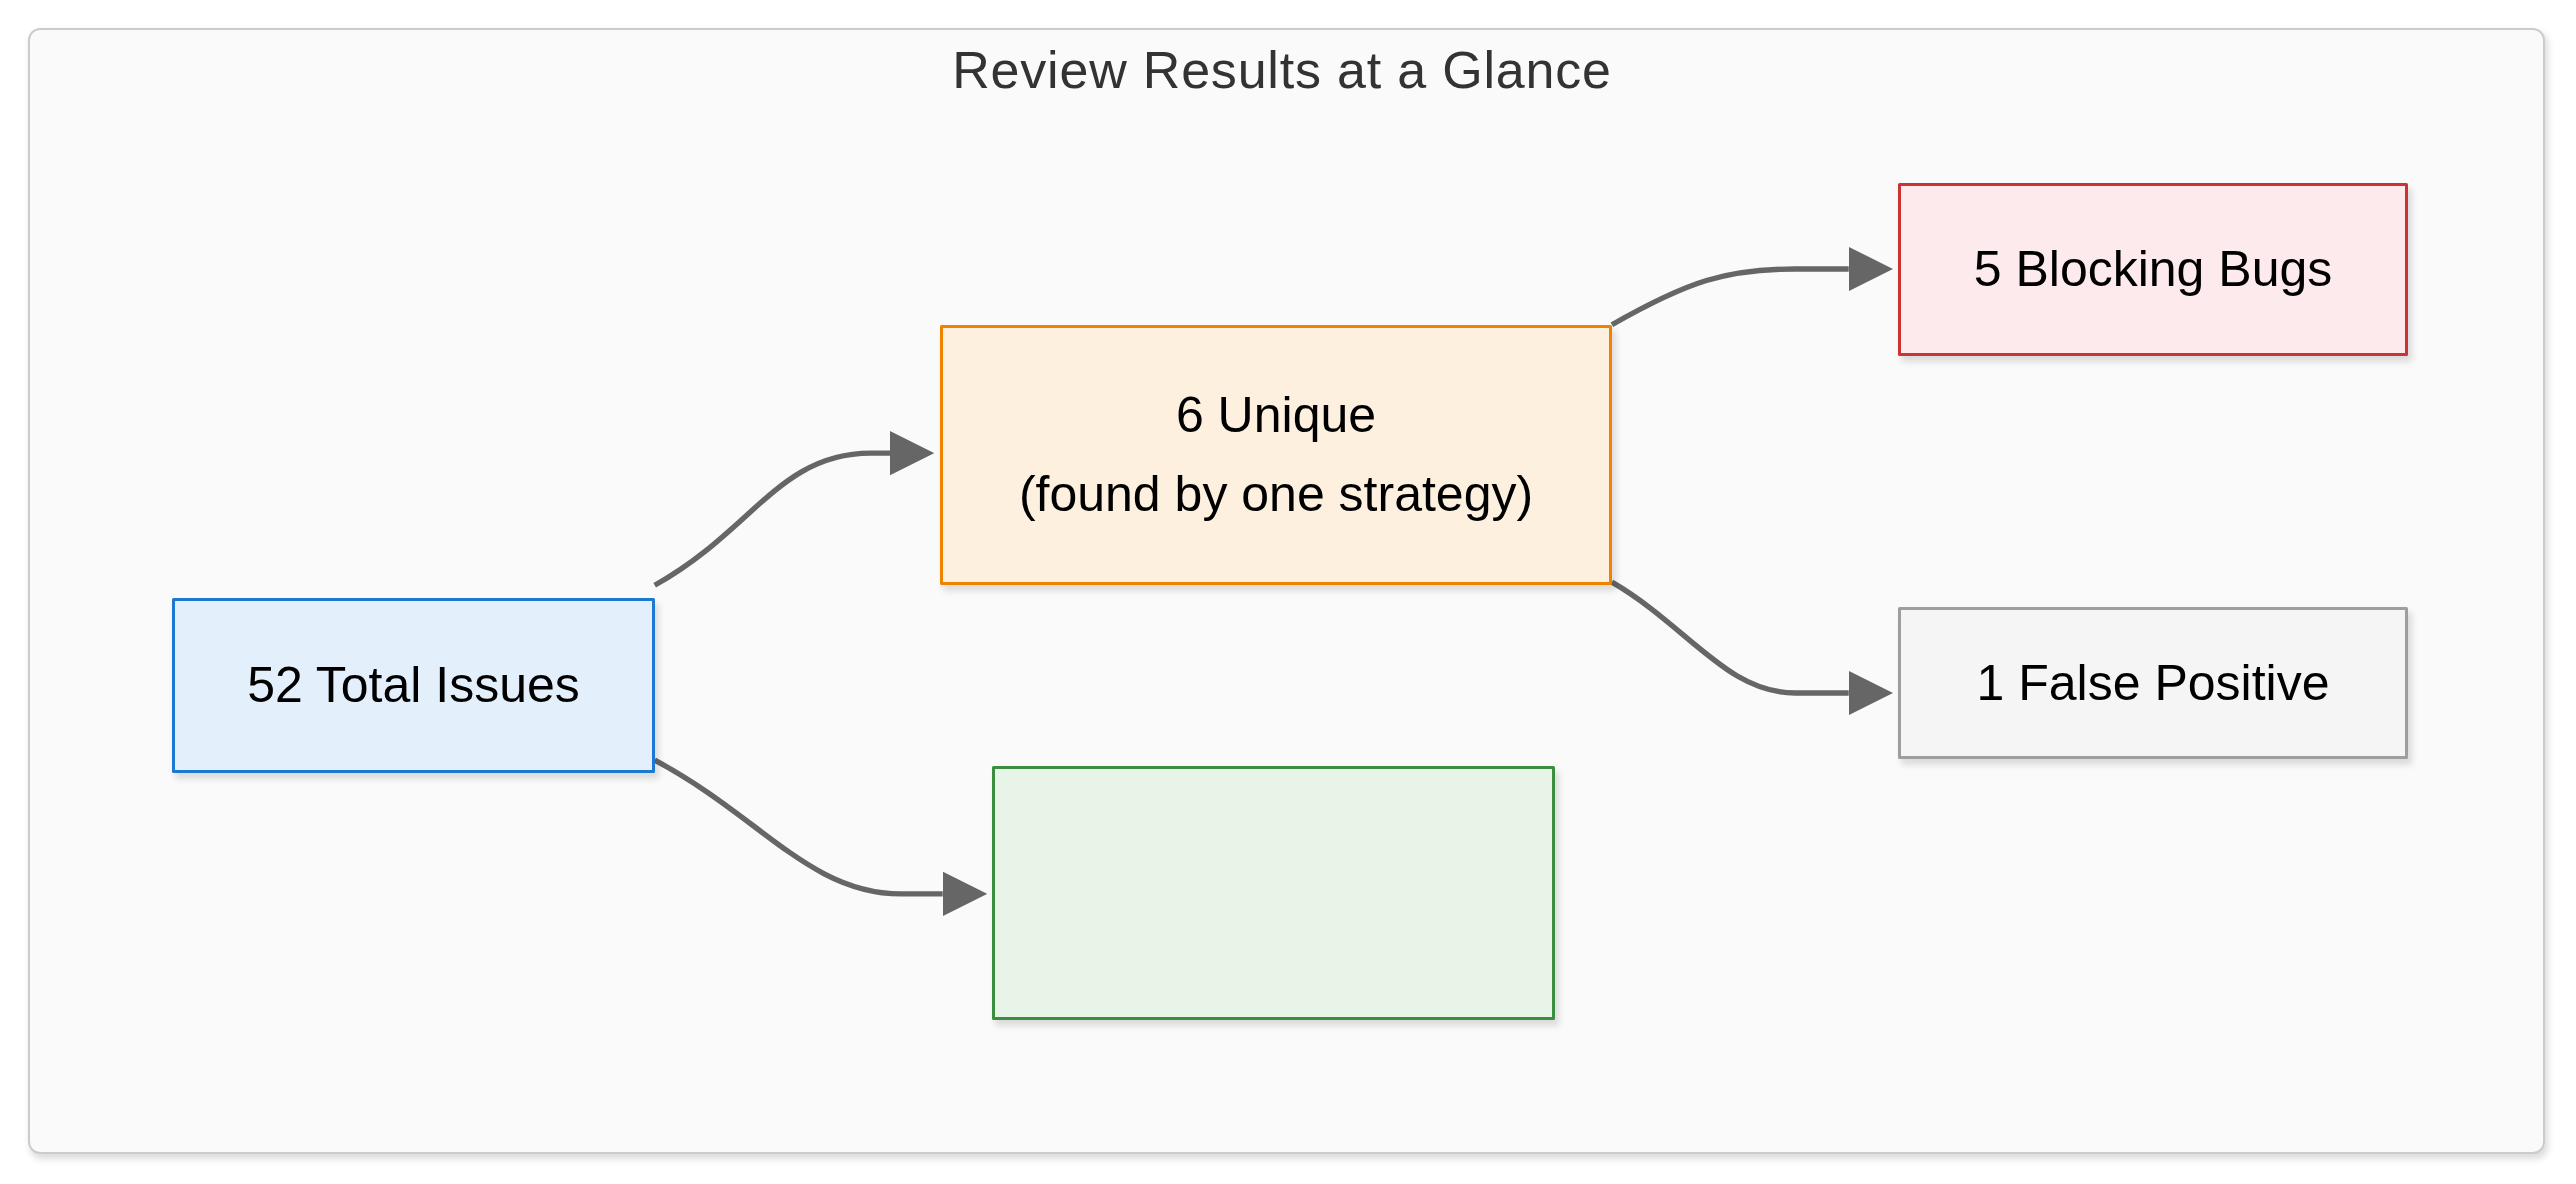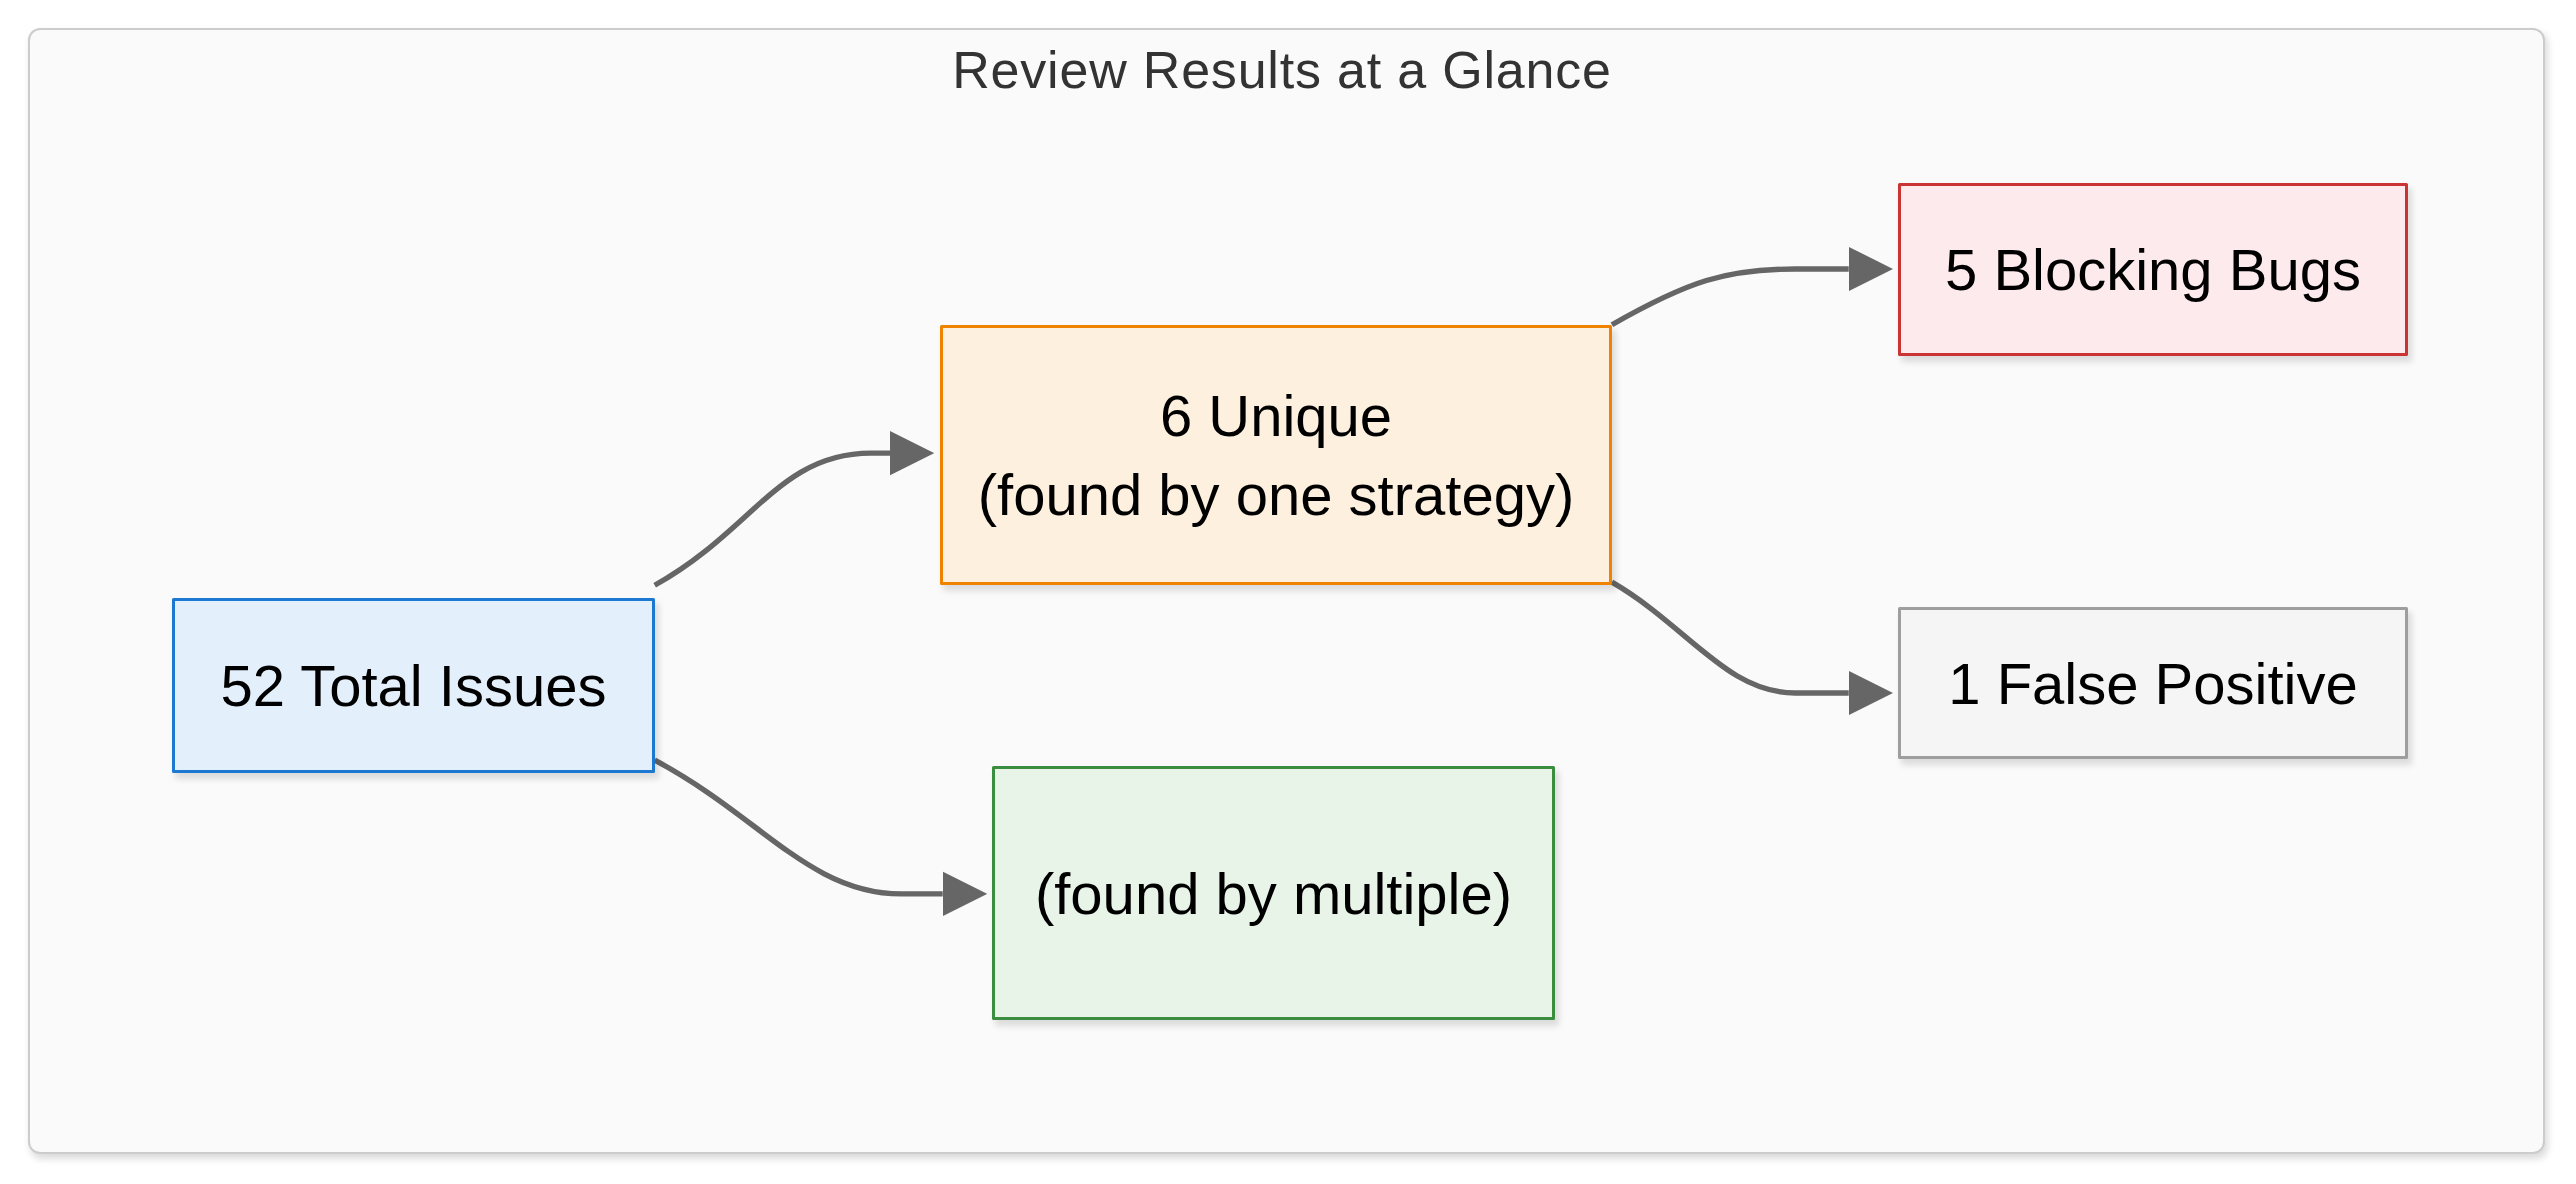--- a/index.html
+++ b/index.html
@@ -45,21 +45,21 @@
     stroke:var(--edge);
     stroke-width:7px;
   }
   .node{
     position:absolute;
     display:flex;
     flex-direction:column;
     align-items:center;
     justify-content:center;
     text-align:center;
-    font-size:58px;
+    font-size:50px;
     color:#000000;
     line-height:79px;
     border-style:solid;
     border-width:3.8px;
     border-radius:1.5px;
     box-shadow:3.8px 5.3px 6.9px rgba(0,0,0,0.12);
   }
   .node .line:empty{display:none;}
   .node-total{
     left:172px; top:585px; width:483px; height:175px;
@@ -104,21 +104,20 @@
 <div class="node node-total">
   <span class="line">52 Total Issues</span>
 </div>
 
 <div class="node node-unique">
   <span class="line">6 Unique</span>
   <span class="line">(found by one strategy)</span>
 </div>
 
 <div class="node node-overlap">
-  <span class="line">(found by multiple)</span>
 </div>
 
 <div class="node node-blocking">
   <span class="line">5 Blocking Bugs</span>
 </div>
 
 <div class="node node-false-positive">
   <span class="line">1 False Positive</span>
 </div>
 

